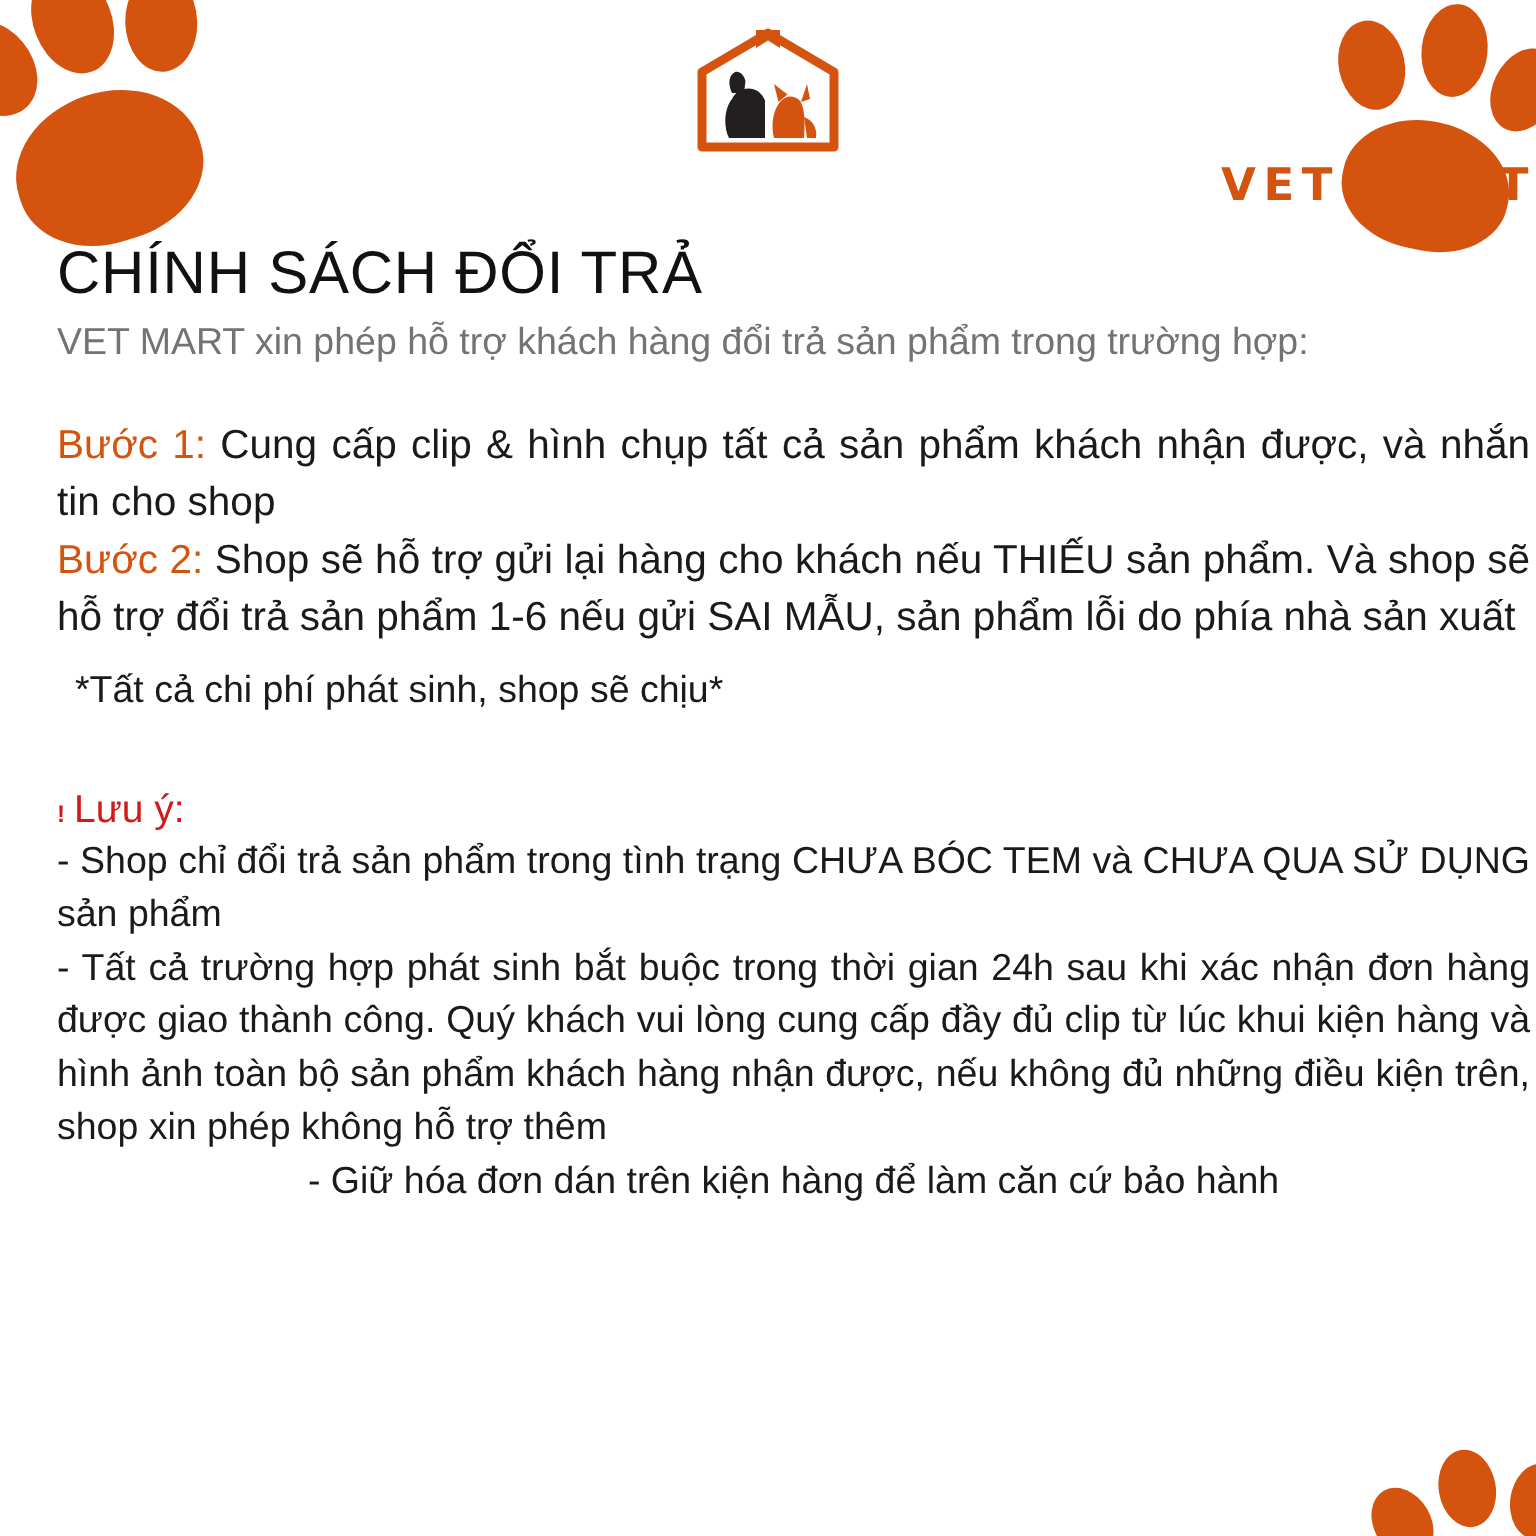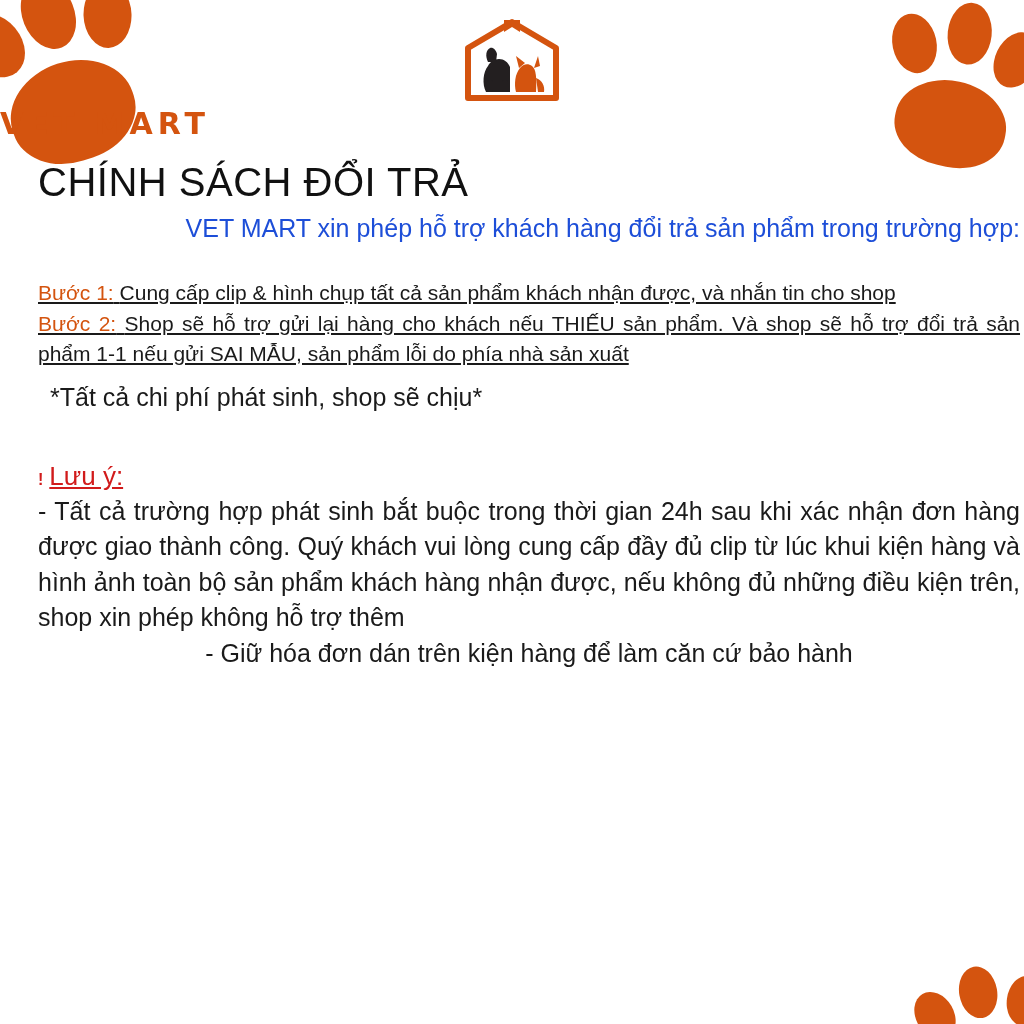--- a/index.html
+++ b/index.html
@@ -26,21 +26,21 @@
     background: #D4540F;
     border-radius: 50%;
   }
 
   
   .logo-block {
     position: absolute;
     top: 18px;
     left: 0;
     width: 1024px;
-    text-align: left;
+    text-align: right;
   }
   .logo-mark {
     width: 120px;
     height: 84px;
     margin: 0 auto;
     position: relative;
   }
   .logo-word {
     margin-top: 4px;
     font-family: "DejaVu Sans", sans-serif;
@@ -61,50 +61,47 @@
     font-size: 40px;
     font-weight: 400;
     letter-spacing: 0.5px;
     color: #111111;
     margin: 0 0 8px 0;
     line-height: 1.1;
     font-family: "Liberation Sans", sans-serif;
   }
   .intro {
     font-size: 25px;
-    color: #1d4ed8;
+    color: #737373;
     margin: 0 0 10px 0;
     line-height: 1.35;
-    text-align: right;
   }
   .spacer-sm { height: 22px; }
   .spacer-md { height: 34px; }
 
   .para {
-    font-size: 21px;
+    font-size: 27px;
     line-height: 1.4;
     text-align: justify;
     margin: 0 0 2px 0;
     color: #1a1a1a;
-    text-decoration: underline;
   }
   .para.just { text-align: justify; text-justify: inter-word; }
   .step-label {
     color: #D4540F;
     font-weight: 400;
   }
   .bold-line {
     font-size: 25px;
     line-height: 1.4;
     margin: 12px;
   }
   .note-head {
     font-size: 26px;
     color: #D11B1B;
-    text-decoration: underline;
     margin: 0 0 2px 0;
     display: inline-block;
   }
   .note-mark {
     color: #D11B1B;
     font-weight: 700;
     margin-right: 6px;
   }
   .note-line {
     font-size: 25px;
@@ -174,28 +171,29 @@
 
   <div class="spacer-sm"></div>
 
   <p class="para just">
     <span class="step-label">Bước 1:</span>
     <span>Cung cấp clip &amp; hình chụp tất cả sản phẩm khách nhận được, và nhắn tin cho shop</span>
   </p>
 
   <p class="para just">
     <span class="step-label">Bước 2:</span>
-    <span>Shop sẽ hỗ trợ gửi lại hàng cho khách nếu THIẾU sản phẩm. Và shop sẽ hỗ trợ đổi trả sản phẩm 1-1 nếu gửi SAI MẪU, sản phẩm lỗi do phía nhà sản xuất</span>
+    <span>Shop sẽ hỗ trợ gửi lại hàng cho khách nếu THIẾU sản phẩm. Và shop sẽ hỗ trợ đổi trả sản phẩm 1-6 nếu gửi SAI MẪU, sản phẩm lỗi do phía nhà sản xuất</span>
   </p>
 
   <p class="bold-line">*Tất cả chi phí phát sinh, shop sẽ chịu*</p>
 
   <div class="spacer-md"></div>
 
   <div class="note-block">
     <div>
       <span class="note-mark">!</span><span class="note-head">Lưu ý:</span>
     </div>
+    <p class="note-line">- Shop chỉ đổi trả sản phẩm trong tình trạng CHƯA BÓC TEM và CHƯA QUA SỬ DỤNG sản phẩm</p>
     <p class="note-line">- Tất cả trường hợp phát sinh bắt buộc trong thời gian 24h sau khi xác nhận đơn hàng được giao thành công. Quý khách vui lòng cung cấp đầy đủ clip từ lúc khui kiện hàng và hình ảnh toàn bộ sản phẩm khách hàng nhận được, nếu không đủ những điều kiện trên, shop xin phép không hỗ trợ thêm</p>
     <p class="note-line">- Giữ hóa đơn dán trên kiện hàng để làm căn cứ bảo hành</p>
   </div>
 
 </div>
 
 </body></html>

